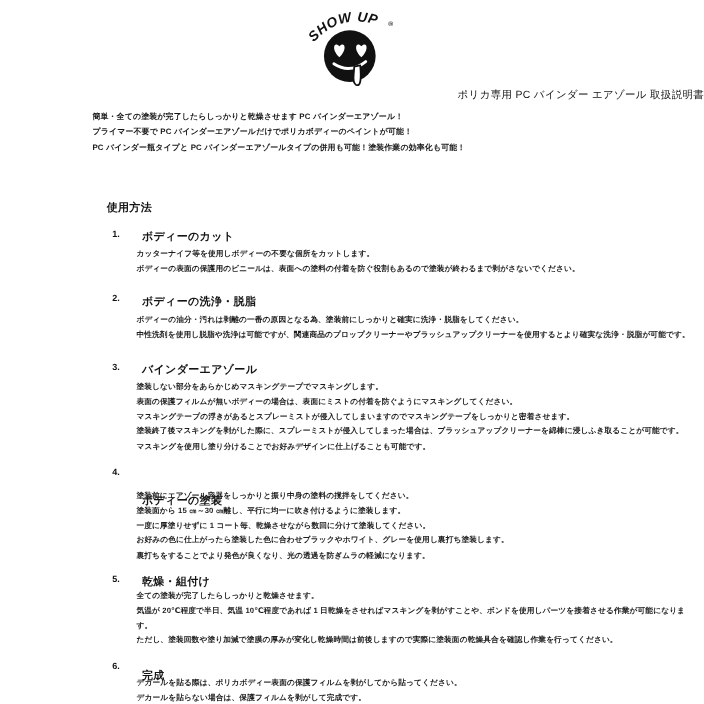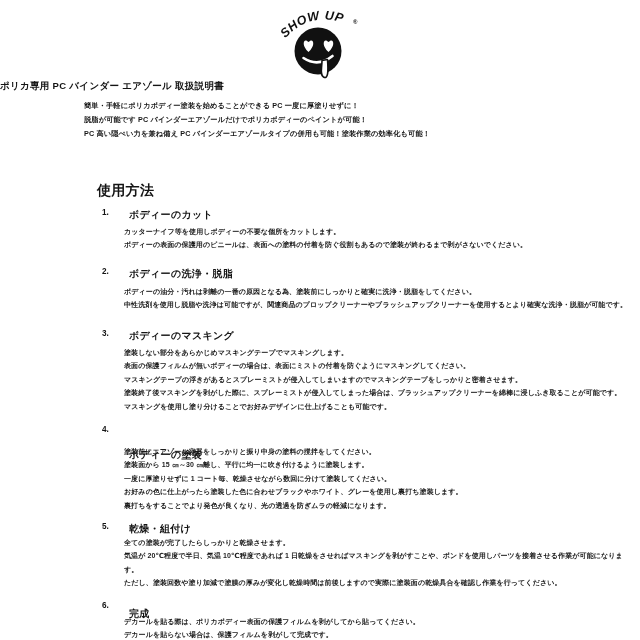--- a/index.html
+++ b/index.html
@@ -3,31 +3,31 @@
 <meta charset="utf-8">
 <style>
   html,body{margin:0;padding:0;background:#ffffff;}
   .page{
     position:relative;width:640px;height:640px;background:#ffffff;
     font-family:"Liberation Sans","DejaVu Sans",sans-serif;
     color:#1b1b1b;overflow:hidden;
   }
   .logo{position:absolute;left:50%;top:4px;transform:translateX(-50%);}
   .doc-title{
-    position:absolute;top:80px;left:0;width:100%;text-align:left;
-    font-size:9.5px;font-weight:700;letter-spacing:.3px;color:#141414;
+    position:absolute;top:80px;left:0;width:100%;text-align:right;
+    font-size:9.5px;font-weight:400;letter-spacing:.3px;color:#141414;
   }
   .intro{
     position:absolute;left:84px;top:99px;
     font-size:7.2px;font-weight:700;line-height:13.8px;
     white-space:nowrap;color:#161616;letter-spacing:.15px;
   }
   .usage-heading{
     position:absolute;left:97px;top:182px;
-    font-size:14px;font-weight:700;color:#141414;letter-spacing:.3px;
+    font-size:10px;font-weight:700;color:#141414;letter-spacing:.3px;
   }
   .sections{position:absolute;inset:0;}
   .sec{position:absolute;inset:0;}
   .sec-num{position:absolute;left:102px;font-size:8.2px;font-weight:700;color:#141414;}
   .sec-title{position:absolute;left:129px;font-size:10px;font-weight:700;color:#141414;letter-spacing:.3px;}
   .sec-body{
     position:absolute;left:124px;
     font-size:7px;font-weight:600;line-height:13.4px;
     white-space:nowrap;color:#1c1c1c;letter-spacing:.1px;
   }
@@ -55,23 +55,23 @@
 
       <path d="M 42.5 54 Q 57 63.5 71.5 52" stroke="#fff" stroke-width="2.6" fill="none" stroke-linecap="round"></path>
 
       <path d="M 61 56.5 C 61 64.5 58.5 70.5 62.5 73 C 67 75.5 67.5 68 66.5 55.5 Z" fill="#fff" stroke="#111" stroke-width="1.6" stroke-linejoin="round"></path>
     </svg>
   </div>
 
   <div class="doc-title">ポリカ専用 PC バインダー エアゾール 取扱説明書</div>
 
   <div class="intro">
-      <div class="intro-line">簡単・手軽にポリカボディー塗装を始めることができる PC 一度に厚塗りせずに！</div>
-      <div class="intro-line">脱脂が可能です PC バインダーエアゾールだけでポリカボディーのペイントが可能！</div>
-      <div class="intro-line">PC 高い隠ぺい力を兼ね備え PC バインダーエアゾールタイプの併用も可能！塗装作業の効率化も可能！</div>
+      <div class="intro-line">簡単・全ての塗装が完了したらしっかりと乾燥させます PC バインダーエアゾール！</div>
+      <div class="intro-line">プライマー不要で PC バインダーエアゾールだけでポリカボディーのペイントが可能！</div>
+      <div class="intro-line">PC バインダー瓶タイプと PC バインダーエアゾールタイプの併用も可能！塗装作業の効率化も可能！</div>
     </div>
 
   <div class="usage-heading">使用方法</div>
 
   <div class="sections">
       <section class="sec">
         <span class="sec-num" style="top: 208px;">1.</span>
         <span class="sec-title" style="top: 208px;">ボディーのカット</span>
         <div class="sec-body" style="top: 225px;">
           <div class="sec-line">カッターナイフ等を使用しボディーの不要な個所をカットします。</div>
@@ -81,21 +81,21 @@
       <section class="sec">
         <span class="sec-num" style="top: 267px;">2.</span>
         <span class="sec-title" style="top: 267px;">ボディーの洗浄・脱脂</span>
         <div class="sec-body" style="top: 285px;">
           <div class="sec-line">ボディーの油分・汚れは剥離の一番の原因となる為、塗装前にしっかりと確実に洗浄・脱脂をしてください。</div>
           <div class="sec-line">中性洗剤を使用し脱脂や洗浄は可能ですが、関連商品のプロップクリーナーやブラッシュアップクリーナーを使用するとより確実な洗浄・脱脂が可能です。</div>
         </div>
       </section>
       <section class="sec">
         <span class="sec-num" style="top: 329px;">3.</span>
-        <span class="sec-title" style="top: 329px;">ボディーのマスキング</span>
+        <span class="sec-title" style="top: 329px;">バインダーエアゾール</span>
         <div class="sec-body" style="top: 346px;">
           <div class="sec-line">塗装しない部分をあらかじめマスキングテープでマスキングします。</div>
           <div class="sec-line">表面の保護フィルムが無いボディーの場合は、表面にミストの付着を防ぐようにマスキングしてください。</div>
           <div class="sec-line">マスキングテープの浮きがあるとスプレーミストが侵入してしまいますのでマスキングテープをしっかりと密着させます。</div>
           <div class="sec-line">塗装終了後マスキングを剥がした際に、スプレーミストが侵入してしまった場合は、ブラッシュアップクリーナーを綿棒に浸しふき取ることが可能です。</div>
           <div class="sec-line">マスキングを使用し塗り分けることでお好みデザインに仕上げることも可能です。</div>
         </div>
       </section>
       <section class="sec">
         <span class="sec-num" style="top: 425px;">4.</span>

